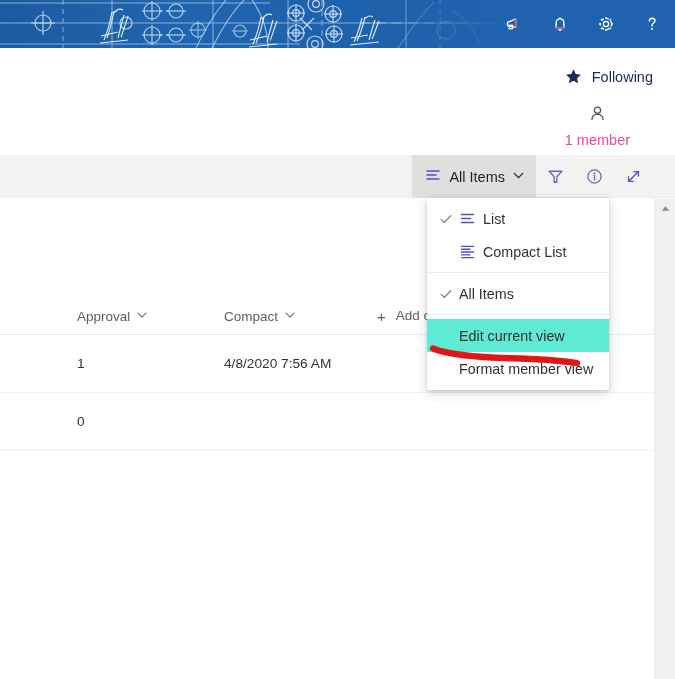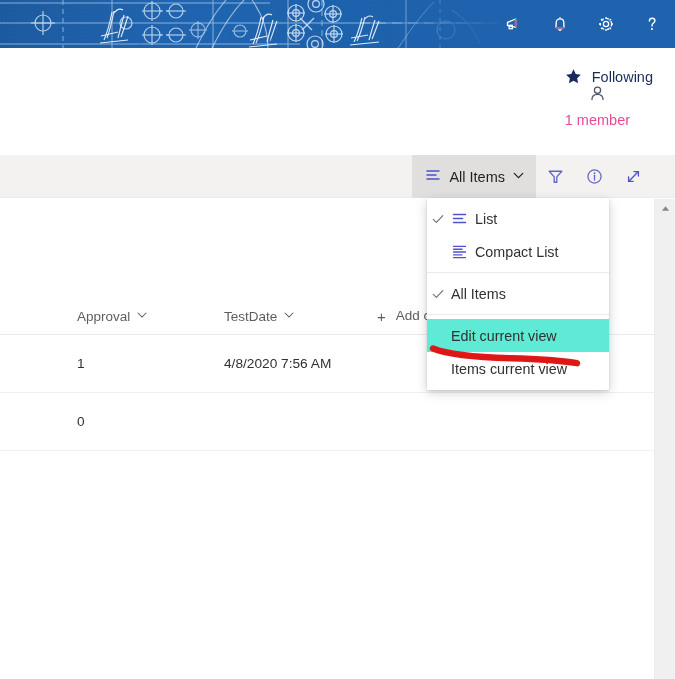--- a/index.html
+++ b/index.html
@@ -55,21 +55,21 @@
 
   
   #site-header {
     position: absolute; top: 48px; left: 0;
     width: 675px; height: 107px;
     background: #ffffff;
   }
   #header-actions {
     position: absolute; right: 22px; top: 20px;
     display: flex; flex-direction: column; align-items: flex-start;
-    gap: 0;
+    gap: 20px;
   }
   .hdr-action {
     display: flex; align-items: center; gap: 10px;
     color: #1b2a5e; font-size: 14.5px; cursor: pointer;
     white-space: nowrap;
   }
   .hdr-action.members { color: #ec4899; flex-direction: column; }
   .hdr-action svg { display: block; flex: 0 0 auto; }
 
   
@@ -157,21 +157,21 @@
     width: 182px;
     background: #ffffff;
     box-shadow: 0 3.2px 11px 0 rgba(0,0,0,.18), 0 0.6px 2.4px 0 rgba(0,0,0,.14);
     padding: 4px 0 5px 0;
     z-index: 40;
   }
   .menu-item {
     position: relative;
     height: 33px;
     display: flex; align-items: center;
-    padding-left: 4px;
+    padding-left: 12px;
     cursor: pointer;
     font-size: 14.3px; color: #323130;
   }
   .menu-item.hovered { background: #5eead4; }
   .mi-check {
     width: 20px; flex: 0 0 20px;
     display: flex; align-items: center;
   }
   .mi-icon {
     width: 24px; flex: 0 0 24px;
@@ -423,21 +423,21 @@
     <div class="col-head" id="col-approval">
       <span>Approval</span>
       <span>
         <svg width="12" height="12" viewBox="0 0 12 12">
           <path d="M2 4 L6 8 L10 4" fill="none" stroke="#605e5c" stroke-width="1.05" stroke-linecap="round"></path>
         </svg>
       </span>
     </div>
 
     <div class="col-head" id="col-testdate">
-      <span>TestDate</span>
+      <span>Compact</span>
       <span>
         <svg width="12" height="12" viewBox="0 0 12 12">
           <path d="M2 4 L6 8 L10 4" fill="none" stroke="#605e5c" stroke-width="1.05" stroke-linecap="round"></path>
         </svg>
       </span>
     </div>
 
     <div class="col-head" id="col-addcol">
       <span class="plus">+</span>
       <span>Add co</span>
@@ -515,21 +515,21 @@
   <div class="menu-divider"></div>
 
 
   <div class="menu-item hovered">
     <span class="mi-check"></span>
     <span class="mi-label">Edit current view</span>
   </div>
 
   <div class="menu-item">
     <span class="mi-check"></span>
-    <span class="mi-label">Items current view</span>
+    <span class="mi-label">Format member view</span>
   </div>
 
 </div>
 
 <div id="annotation">
   <svg width="175" height="40" viewBox="0 0 175 40">
     <path d="M8 18.5 C22 24.2 50 27.3 86 28.2 C113 28.9 133 30.0 152 33.2" fill="none" stroke="#e01b1b" stroke-width="6.4" stroke-linecap="round"></path>
     <path d="M10 19.0 C24 24.6 52 27.6 88 28.5 C114 29.2 134 30.3 150 33.0" fill="none" stroke="#dd1616" stroke-width="4.2" stroke-linecap="round"></path>
   </svg>
 </div>

